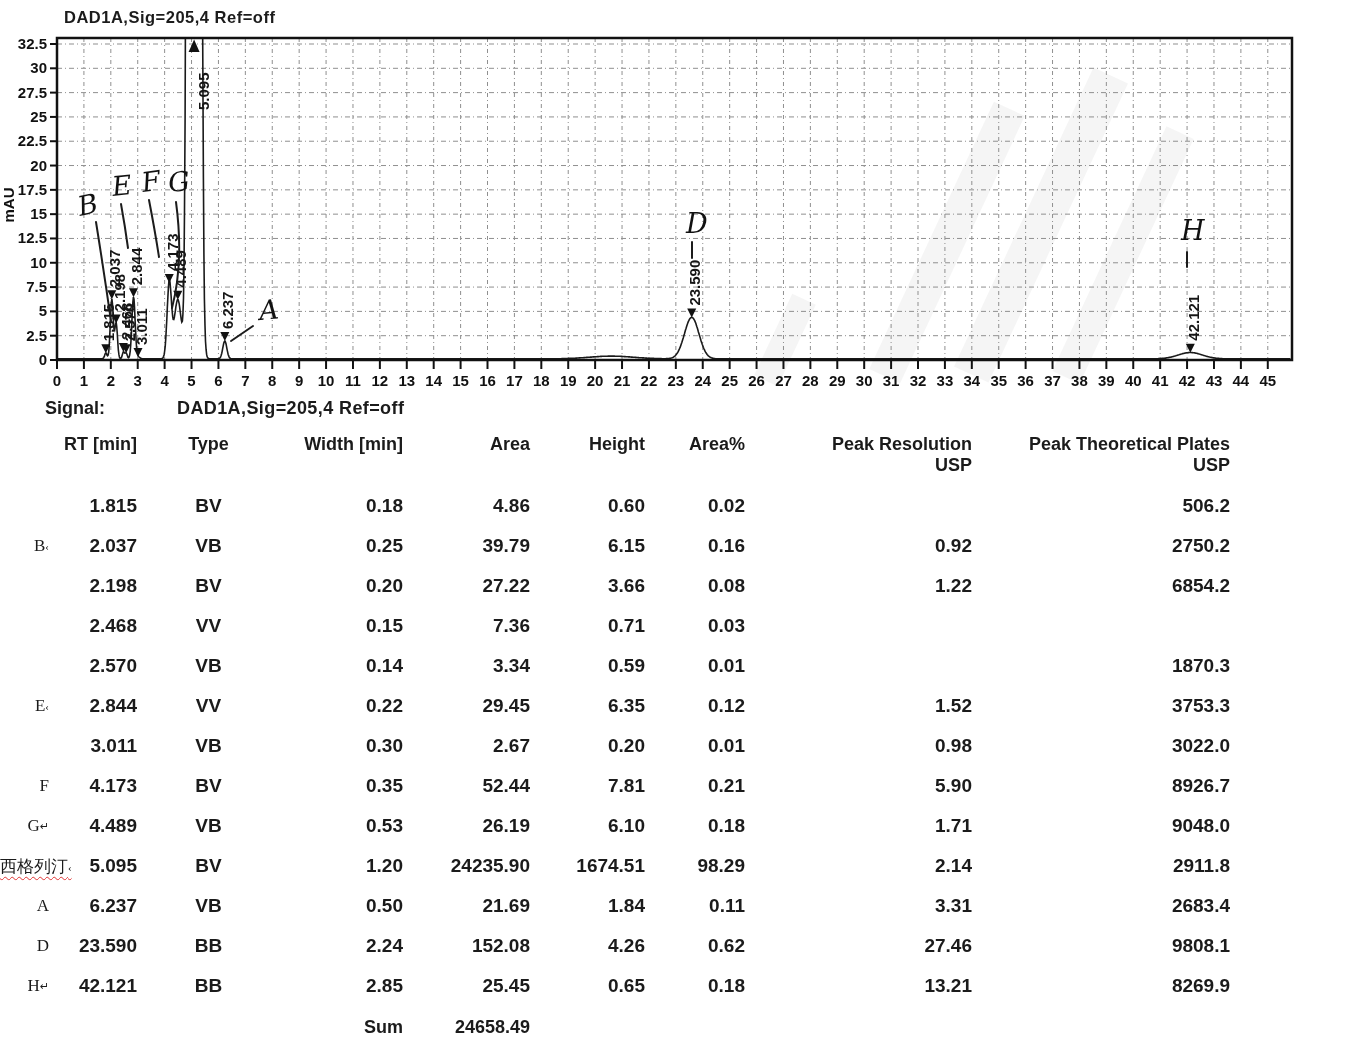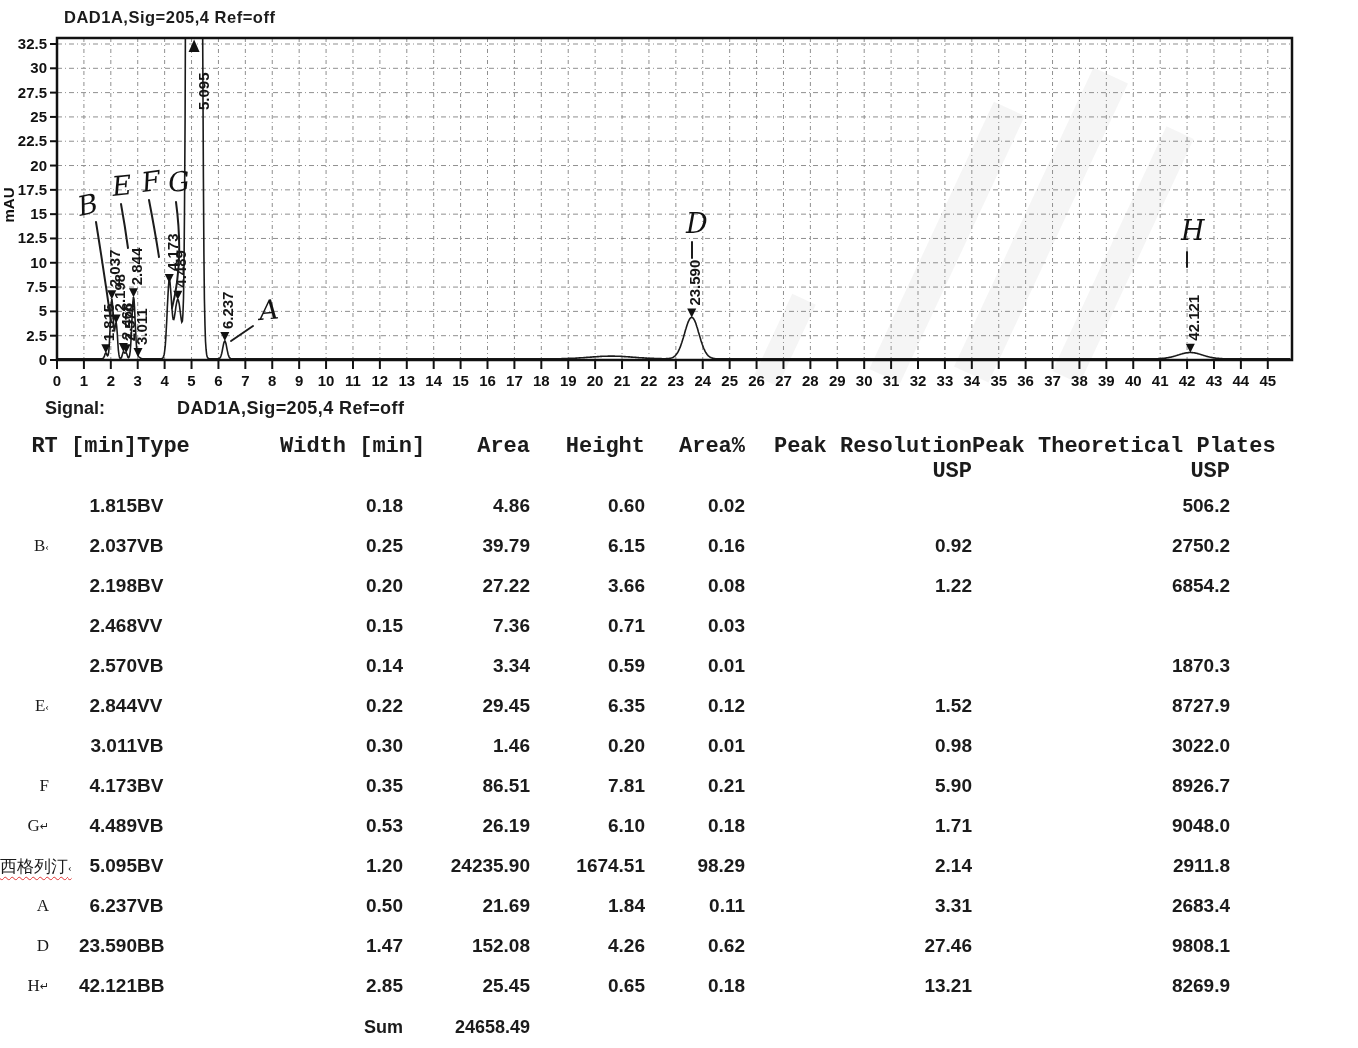--- a/index.html
+++ b/index.html
@@ -6,29 +6,29 @@
   .page{position:relative;width:1358px;height:1048px;background:#ffffff;overflow:hidden;
         font-family:"Liberation Sans",sans-serif;color:#1b1b1b;}
   .chart-title{position:absolute;left:64px;top:8px;font-size:16.5px;font-weight:700;letter-spacing:.5px;}
   .streak{position:absolute;background:rgba(110,110,110,0.07);transform:rotate(25deg);pointer-events:none;}
   #chromo{position:absolute;left:0;top:0;}
   .signal-row{position:absolute;left:45px;top:398px;font-size:18px;font-weight:700;}
   .signal-row .sv{margin-left:72px;letter-spacing:.4px;}
   
   .ptable{position:absolute;left:0;top:434px;width:1240px;}
   .trow{display:grid;grid-template-columns:57px 80px 143px 123px 127px 115px 100px 227px 258px;align-items:center;}
-  .thead{align-items:start;height:52px;font-size:22px;font-weight:700;font-family:Liberation Mono, monospace;}
+  .thead{align-items:start;height:52px;font-size:18px;font-weight:700;}
   .thead .h{white-space:nowrap;}
   .body-row{height:40px;font-size:19px;font-weight:700;}
   .sum-row{height:42px;font-size:18px;font-weight:700;}
   .c-letter{text-align:right;padding-right:8px;font-family:"Liberation Serif",serif;font-weight:400;font-size:17px;white-space:nowrap;}
   .c-letter .mark{font-size:11px;vertical-align:1px;}
   .cn{text-decoration:underline;text-decoration-style:wavy;text-decoration-color:#e03434;text-decoration-thickness:1px;text-underline-offset:4px;}
   .ra{text-align:right;}
-  .ca{}
+  .ca{text-align:center;}
   .sub{display:block;}
 </style>
 </head>
 <body>
 
 <div class="page">
 
   <div class="chart-title">DAD1A,Sig=205,4  Ref=off</div>
 
   <div class="streak" style="left:930px;top:95px;width:34px;height:295px;"></div>
@@ -338,39 +338,39 @@
         </div>
         <div class="trow body-row">
           <span class="c-letter">E<span class="mark">‹</span></span>
           <span class="ra">2.844</span>
           <span class="ca">VV</span>
           <span class="ra">0.22</span>
           <span class="ra">29.45</span>
           <span class="ra">6.35</span>
           <span class="ra">0.12</span>
           <span class="ra">1.52</span>
-          <span class="ra">8727.9</span>
+          <span class="ra">3753.3</span>
         </div>
         <div class="trow body-row">
           <span class="c-letter"></span>
           <span class="ra">3.011</span>
           <span class="ca">VB</span>
           <span class="ra">0.30</span>
-          <span class="ra">1.46</span>
+          <span class="ra">2.67</span>
           <span class="ra">0.20</span>
           <span class="ra">0.01</span>
           <span class="ra">0.98</span>
           <span class="ra">3022.0</span>
         </div>
         <div class="trow body-row">
           <span class="c-letter">F</span>
           <span class="ra">4.173</span>
           <span class="ca">BV</span>
           <span class="ra">0.35</span>
-          <span class="ra">86.51</span>
+          <span class="ra">52.44</span>
           <span class="ra">7.81</span>
           <span class="ra">0.21</span>
           <span class="ra">5.90</span>
           <span class="ra">8926.7</span>
         </div>
         <div class="trow body-row">
           <span class="c-letter">G<span class="mark">↵</span></span>
           <span class="ra">4.489</span>
           <span class="ca">VB</span>
           <span class="ra">0.53</span>
@@ -399,21 +399,21 @@
           <span class="ra">21.69</span>
           <span class="ra">1.84</span>
           <span class="ra">0.11</span>
           <span class="ra">3.31</span>
           <span class="ra">2683.4</span>
         </div>
         <div class="trow body-row">
           <span class="c-letter">D</span>
           <span class="ra">23.590</span>
           <span class="ca">BB</span>
-          <span class="ra">1.47</span>
+          <span class="ra">2.24</span>
           <span class="ra">152.08</span>
           <span class="ra">4.26</span>
           <span class="ra">0.62</span>
           <span class="ra">27.46</span>
           <span class="ra">9808.1</span>
         </div>
         <div class="trow body-row">
           <span class="c-letter">H<span class="mark">↵</span></span>
           <span class="ra">42.121</span>
           <span class="ca">BB</span>

